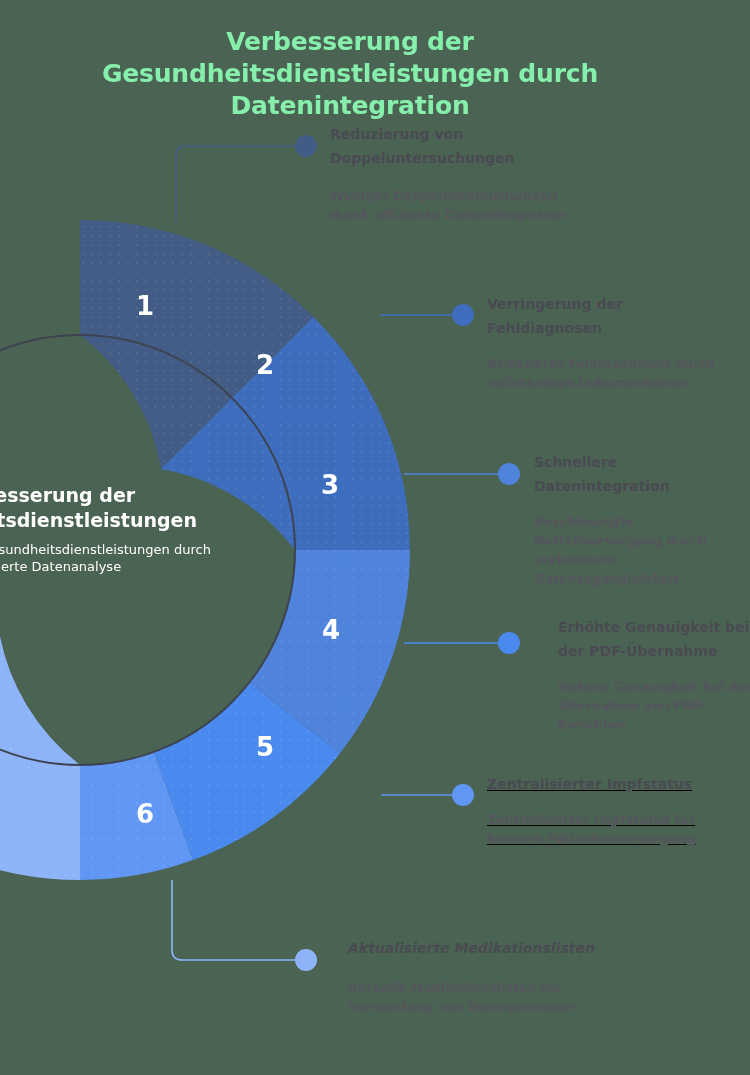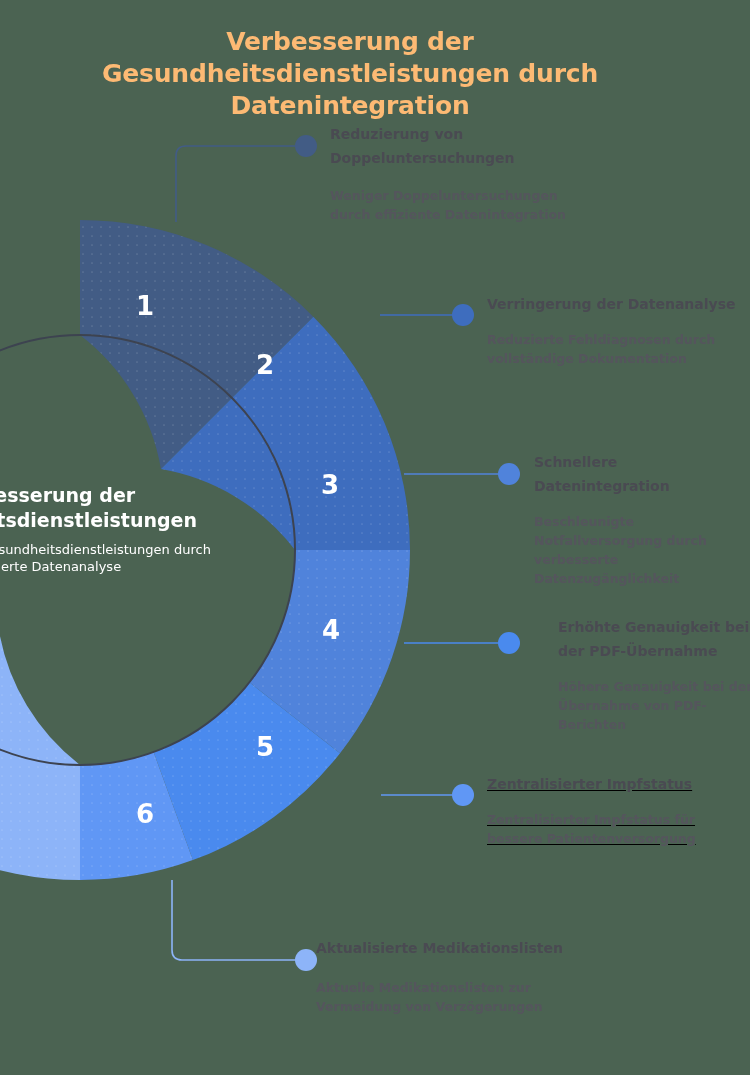--- a/index.html
+++ b/index.html
@@ -20,21 +20,21 @@
   #infographic-title {
     position: absolute;
     left: 20px;
     top: 26px;
     width: 660px;
     text-align: center;
     font-family: "DejaVu Sans", sans-serif;
     font-weight: bold;
     font-size: 25px;
     line-height: 32px;
-    color: #fdba74;
+    color: #86efac;
     letter-spacing: -0.2px;
   }
 
   
   #donut-chart {
     position: absolute;
     left: 0;
     top: 0;
     width: 750px;
     height: 1075px;
@@ -86,21 +86,21 @@
     color: #55555d;
     margin: 14px 0 0 0;
   }
 
   
   #callout-1 { left: 330px; top: 122px; width: 250px; }
   #callout-2 { left: 487px; top: 292px; width: 250px; }
   #callout-3 { left: 534px; top: 450px; width: 215px; }
   #callout-4 { left: 534px; top: 615px; width: 215px; margin-left: 24px; }
   #callout-5 { left: 487px; top: 772px; width: 250px; text-decoration: underline; }
-  #callout-6 { left: 316px; top: 936px; width: 250px; }
+  #callout-6 { left: 348px; top: 936px; width: 250px; font-style: italic; }
 
   #callout-1 .callout-desc { margin-top: 16px; }
   #callout-6 .callout-desc { margin-top: 18px; }
 </style>
 </head>
 <body>
 
 <div id="infographic-title">Verbesserung der Gesundheitsdienstleistungen durch Datenintegration</div>
 
 <svg id="donut-chart" viewBox="0 0 750 1075">
@@ -160,21 +160,21 @@
   <div id="center-heading">Verbesserung der Gesundheitsdienstleistungen</div>
   <div id="center-sub">Optimierung der Gesundheitsdienstleistungen durch integrierte Datenanalyse</div>
 </div>
 
 <div class="callout" id="callout-1">
   <p class="callout-title">Reduzierung von Doppeluntersuchungen</p>
   <p class="callout-desc">Weniger Doppeluntersuchungen durch effiziente Datenintegration</p>
 </div>
 
 <div class="callout" id="callout-2">
-  <p class="callout-title">Verringerung der Datenanalyse</p>
+  <p class="callout-title">Verringerung der Fehldiagnosen</p>
   <p class="callout-desc">Reduzierte Fehldiagnosen durch vollständige Dokumentation</p>
 </div>
 
 <div class="callout" id="callout-3">
   <p class="callout-title">Schnellere Datenintegration</p>
   <p class="callout-desc">Beschleunigte Notfallversorgung durch verbesserte Datenzugänglichkeit</p>
 </div>
 
 <div class="callout" id="callout-4">
   <p class="callout-title">Erhöhte Genauigkeit bei der PDF-Übernahme</p>

